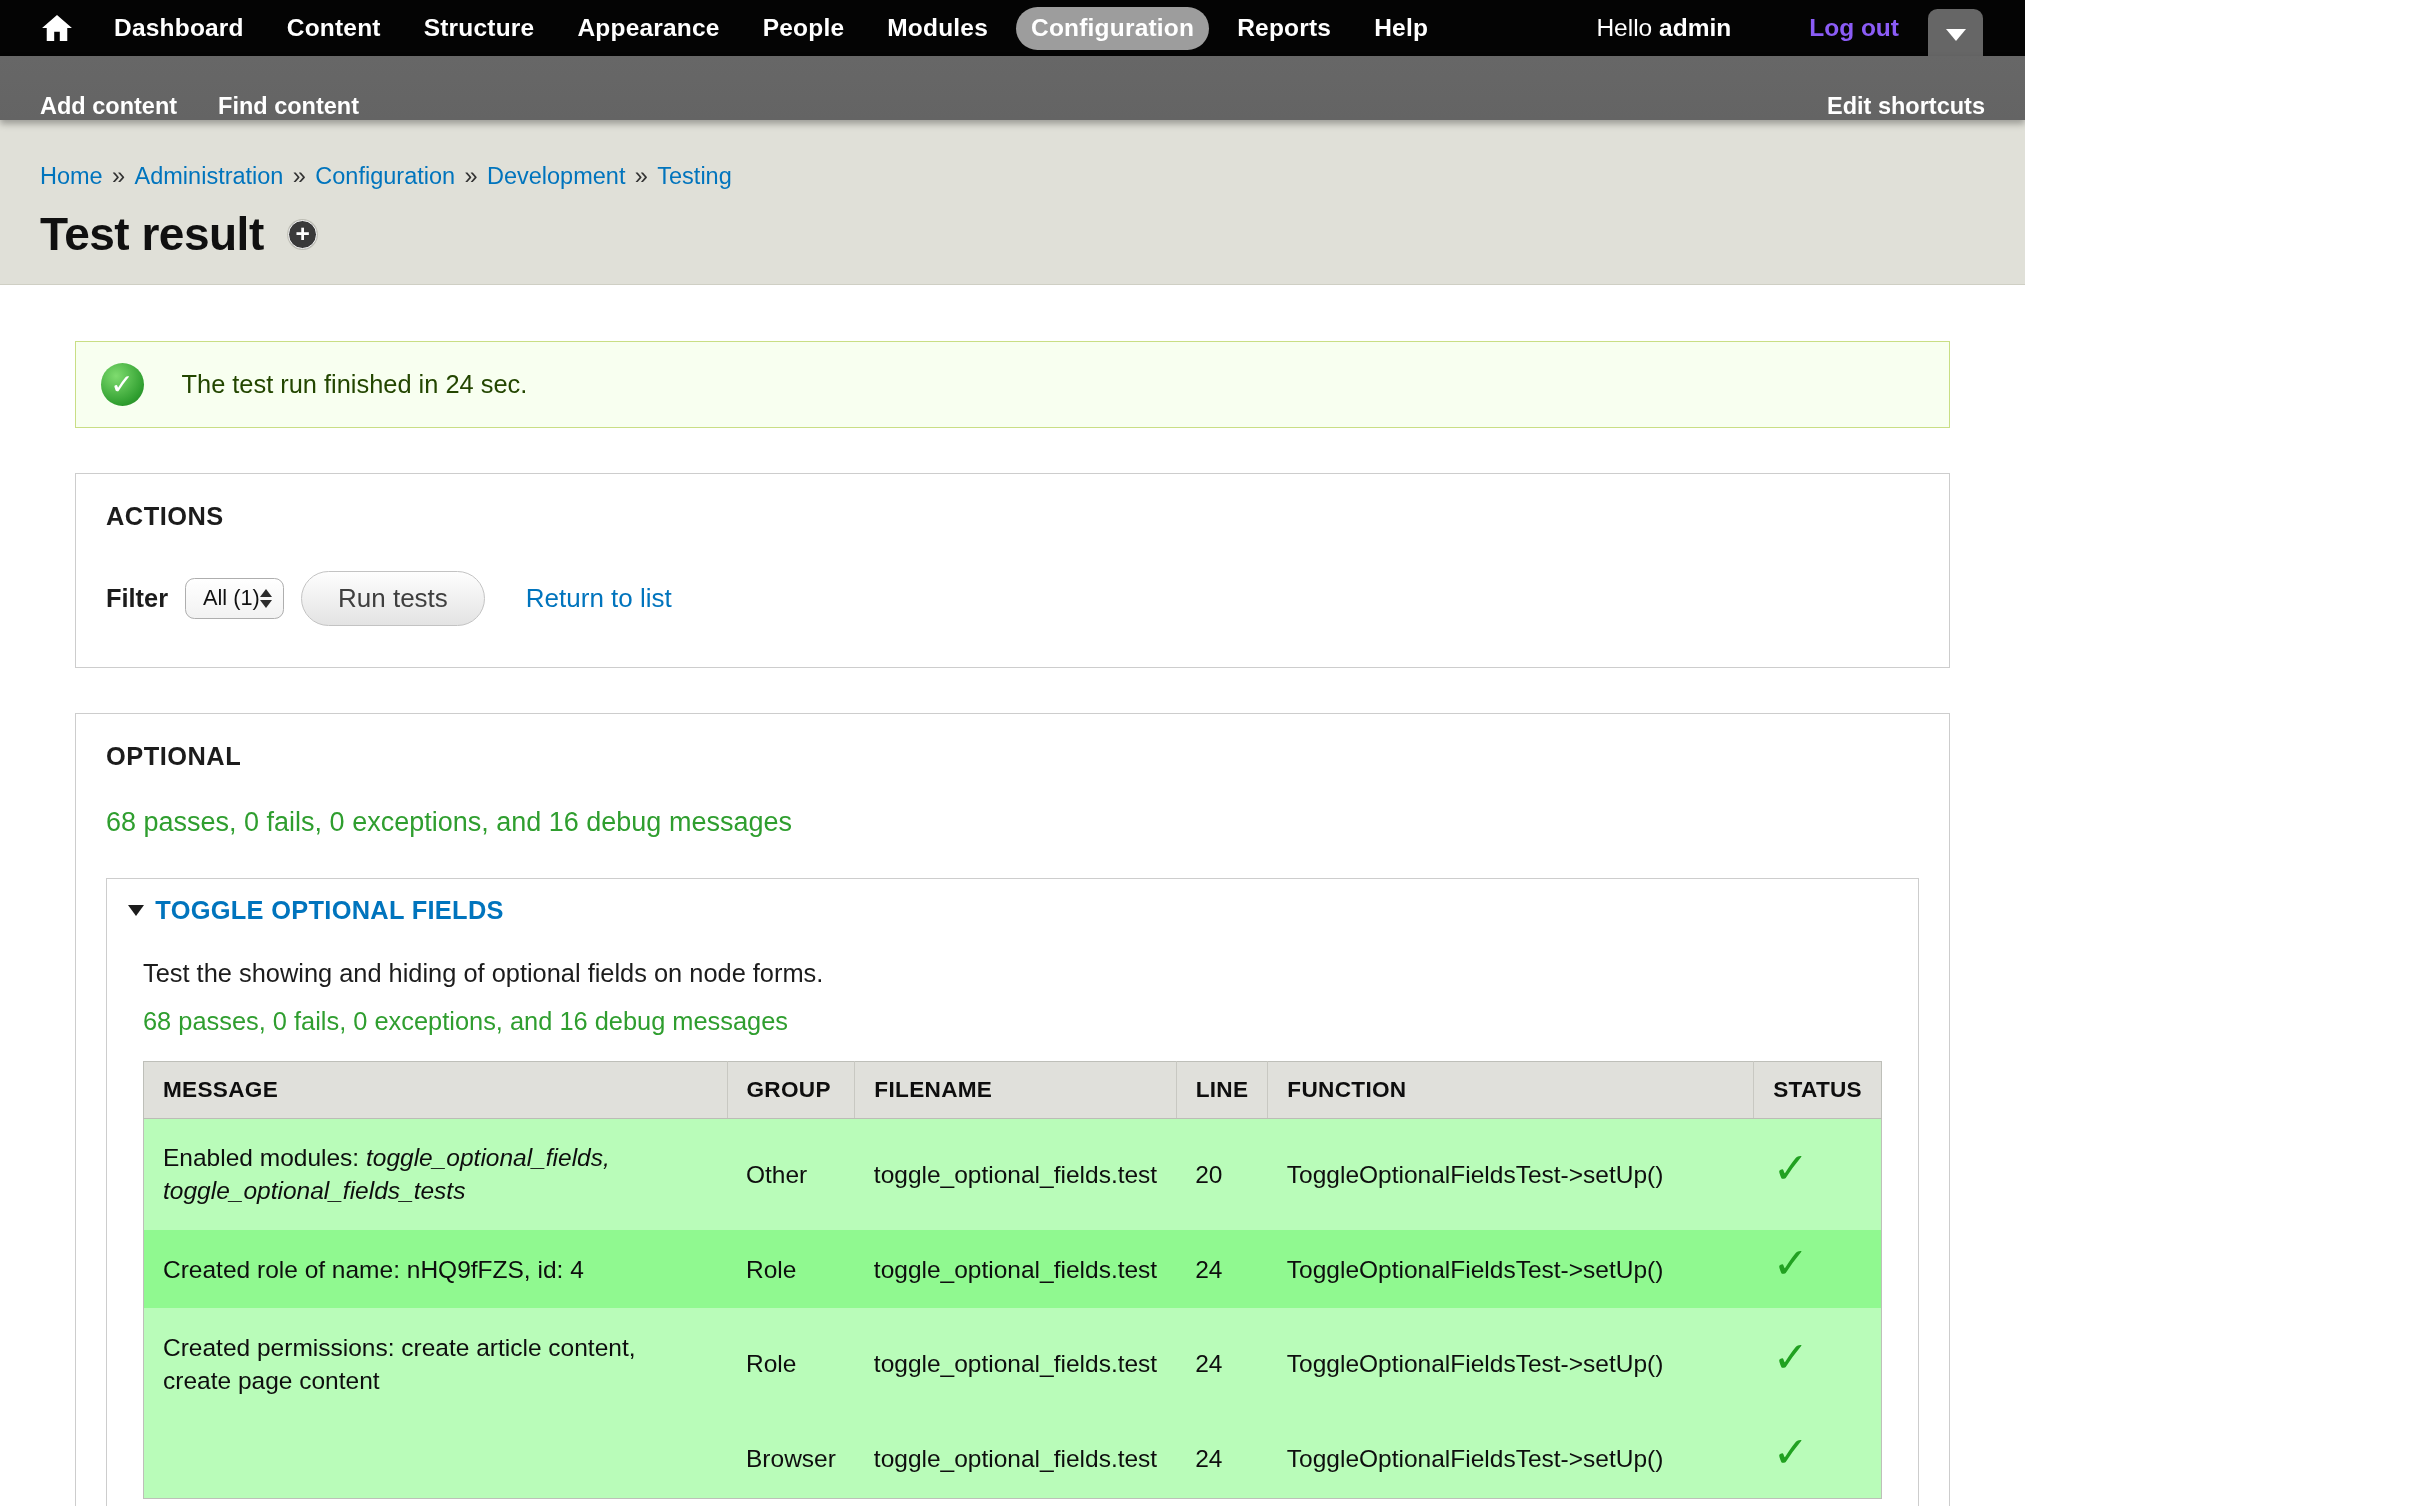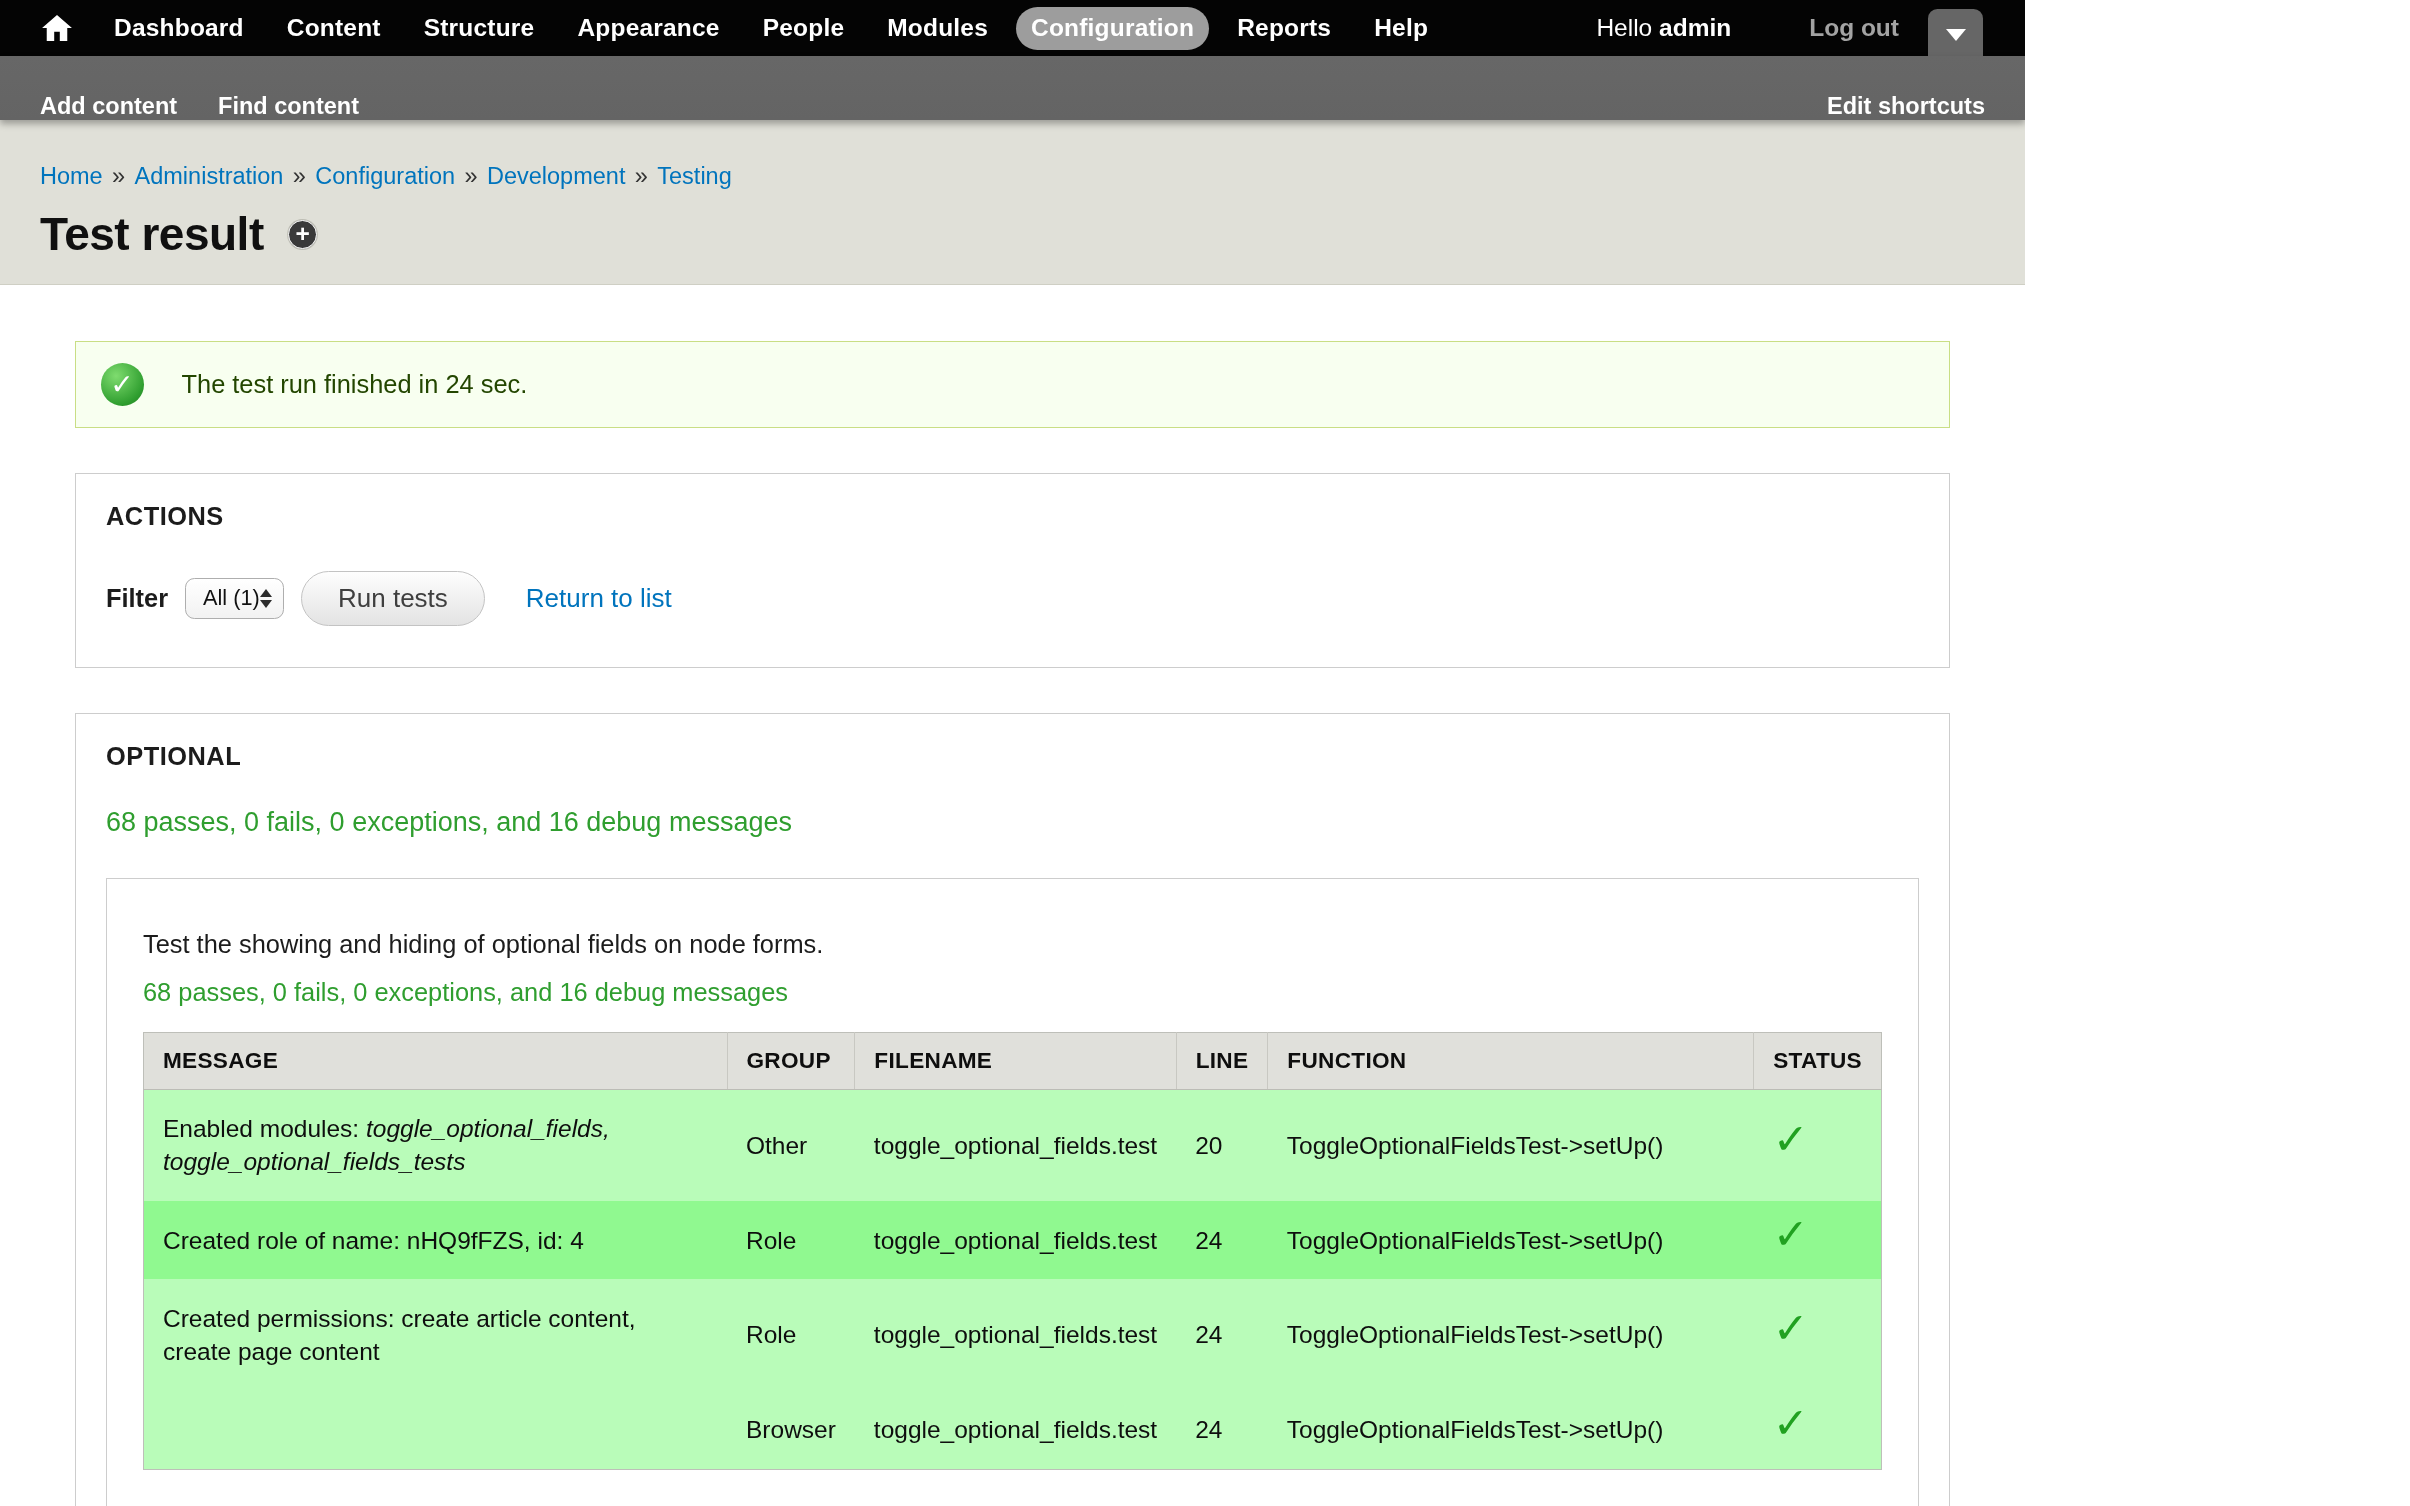--- a/index.html
+++ b/index.html
@@ -12,21 +12,21 @@
     padding:0 41px; color:#fff; position:relative; }
   .home-icon { width:32px; height:28px; margin-right:26px; display:flex; align-items:center; }
   .toolbar-nav { display:flex; align-items:center; gap:13px; }
   .nav-item { color:#fff; font-size:24.5px; font-weight:bold; text-decoration:none;
     padding:7.5px 15px; border-radius:22.6px; letter-spacing:0.2px; cursor:pointer; }
   .nav-item.active { background:#9d9d9d; }
   .toolbar-right { margin-left:auto; display:flex; align-items:center; gap:78px;
     margin-right:85px; font-size:24.5px; font-weight:bold; }
   .toolbar-right .greeting { font-weight:normal; }
   .toolbar-right .greeting b { font-weight:bold; }
-  .toolbar-right a { color:#a3a3a3; text-decoration:none; cursor:pointer; }
+  .toolbar-right a { color:#8b5cf6; text-decoration:none; cursor:pointer; }
   .toolbar-toggle { position:absolute; right:42px; top:9.4px; width:55px; height:47px;
     background:#666; border-radius:9.4px 9.4px 0 0; display:flex; align-items:center;
     justify-content:center; cursor:pointer; }
   .caret-down { width:0; height:0; border-left:10.4px solid transparent;
     border-right:10.4px solid transparent; border-top:12.2px solid #fff; margin-top:3.8px; }
 
   
   .shortcut-bar { height:64px; background:linear-gradient(#676767,#646464);
     display:flex; align-items:flex-end; padding:0 40px; color:#fff;
     box-shadow:0 3.8px 6.6px rgba(0,0,0,.30); position:relative; }
@@ -165,20 +165,24 @@
         <button class="btn">Run tests</button>
         <a href="#" class="link">Return to list</a>
       </div>
     </section>
 
     <section class="panel" style="padding-bottom:0;">
       <div class="panel-heading">OPTIONAL</div>
       <div class="summary-green">68 passes, 0 fails, 0 exceptions, and 16 debug messages</div>
 
       <div class="fieldset">
+        <div class="legend">
+          <span class="collapse-arrow"></span>
+          <a href="#">TOGGLE OPTIONAL FIELDS</a>
+        </div>
         <div class="fieldset-desc">Test the showing and hiding of optional fields on node forms.</div>
         <div class="summary-green">68 passes, 0 fails, 0 exceptions, and 16 debug messages</div>
 
         <table class="results">
           <colgroup>
             <col style="width:37.3%">
               <col style="width:6.9%">
               <col style="width:15.6%">
             <col style="width:3.9%">
               <col style="width:30.5%">

